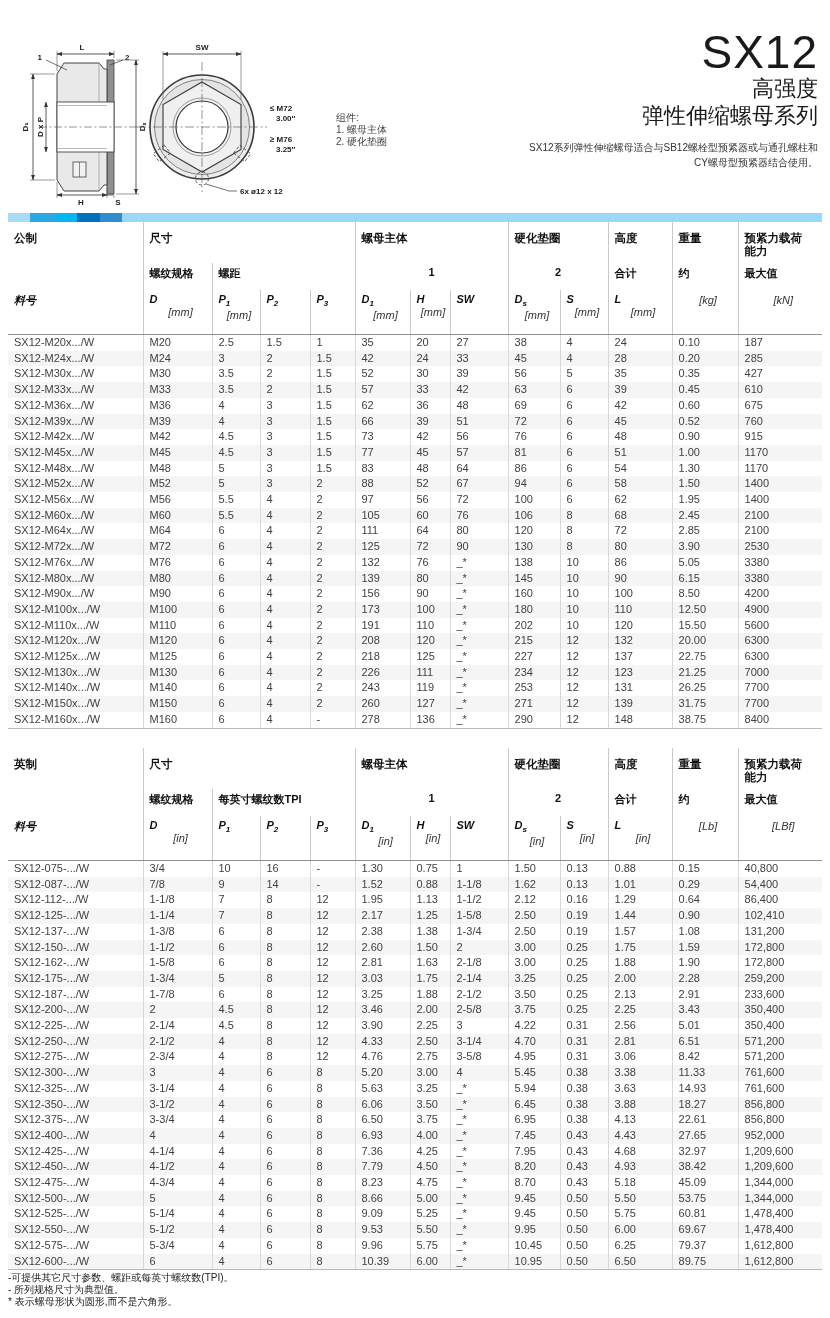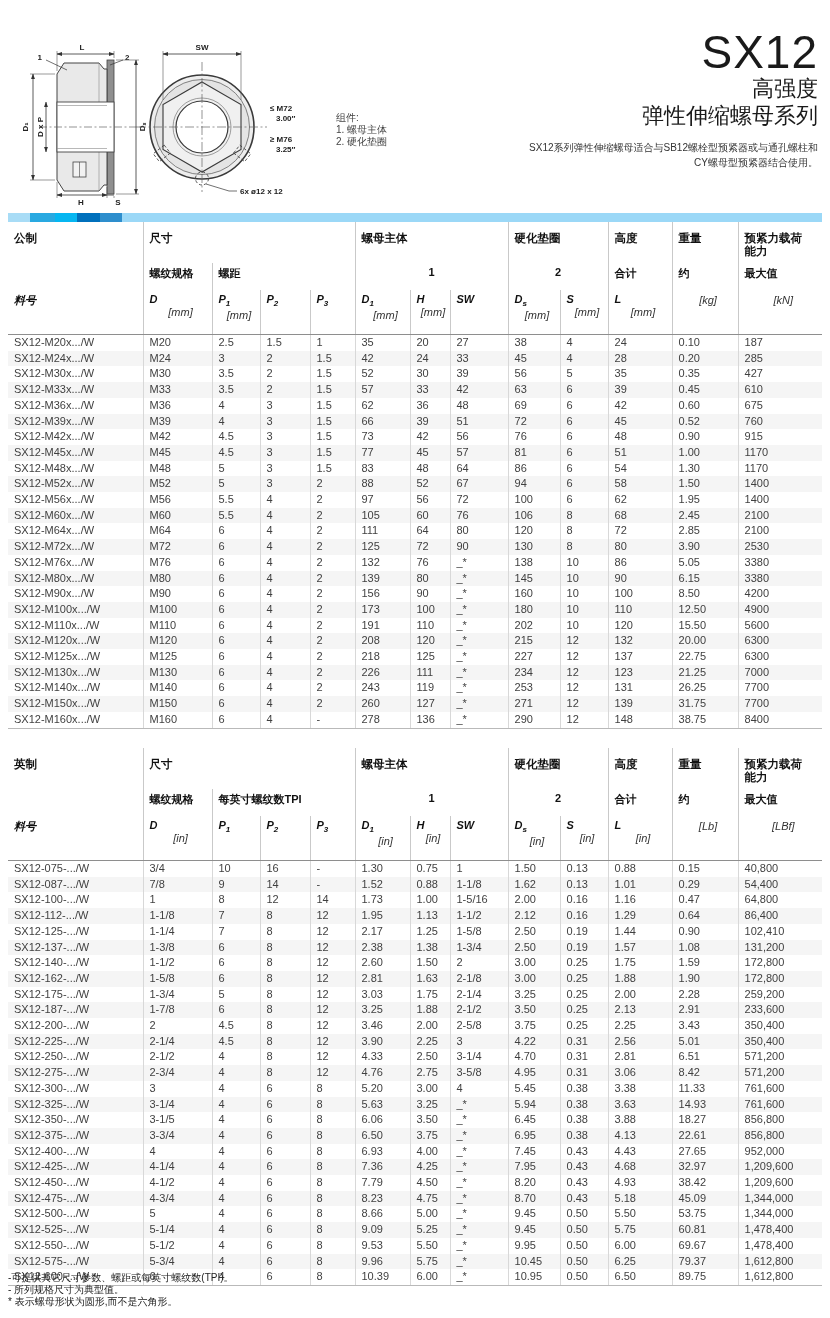--- a/index.html
+++ b/index.html
@@ -664,35 +664,20 @@
             <td>1.52</td>
             <td>0.88</td>
             <td>1-1/8</td>
             <td>1.62</td>
             <td>0.13</td>
             <td>1.01</td>
             <td>0.29</td>
             <td>54,400</td>
           </tr>
           <tr>
-            <td>SX12-100-.../W</td>
-            <td>1</td>
-            <td>8</td>
-            <td>12</td>
-            <td>14</td>
-            <td>1.73</td>
-            <td>1.00</td>
-            <td>1-5/16</td>
-            <td>2.00</td>
-            <td>0.16</td>
-            <td>1.16</td>
-            <td>0.47</td>
-            <td>64,800</td>
-          </tr>
-          <tr>
             <td>SX12-112-.../W</td>
             <td>1-1/8</td>
             <td>7</td>
             <td>8</td>
             <td>12</td>
             <td>1.95</td>
             <td>1.13</td>
             <td>1-1/2</td>
             <td>2.12</td>
             <td>0.16</td>
@@ -724,21 +709,21 @@
             <td>2.38</td>
             <td>1.38</td>
             <td>1-3/4</td>
             <td>2.50</td>
             <td>0.19</td>
             <td>1.57</td>
             <td>1.08</td>
             <td>131,200</td>
           </tr>
           <tr>
-            <td>SX12-140-.../W</td>
+            <td>SX12-150-.../W</td>
             <td>1-1/2</td>
             <td>6</td>
             <td>8</td>
             <td>12</td>
             <td>2.60</td>
             <td>1.50</td>
             <td>2</td>
             <td>3.00</td>
             <td>0.25</td>
             <td>1.75</td>
@@ -875,21 +860,21 @@
             <td>3.25</td>
             <td>_*</td>
             <td>5.94</td>
             <td>0.38</td>
             <td>3.63</td>
             <td>14.93</td>
             <td>761,600</td>
           </tr>
           <tr>
             <td>SX12-350-.../W</td>
-            <td>3-1/5</td>
+            <td>3-1/2</td>
             <td>4</td>
             <td>6</td>
             <td>8</td>
             <td>6.06</td>
             <td>3.50</td>
             <td>_*</td>
             <td>6.45</td>
             <td>0.38</td>
             <td>3.88</td>
             <td>18.27</td>

